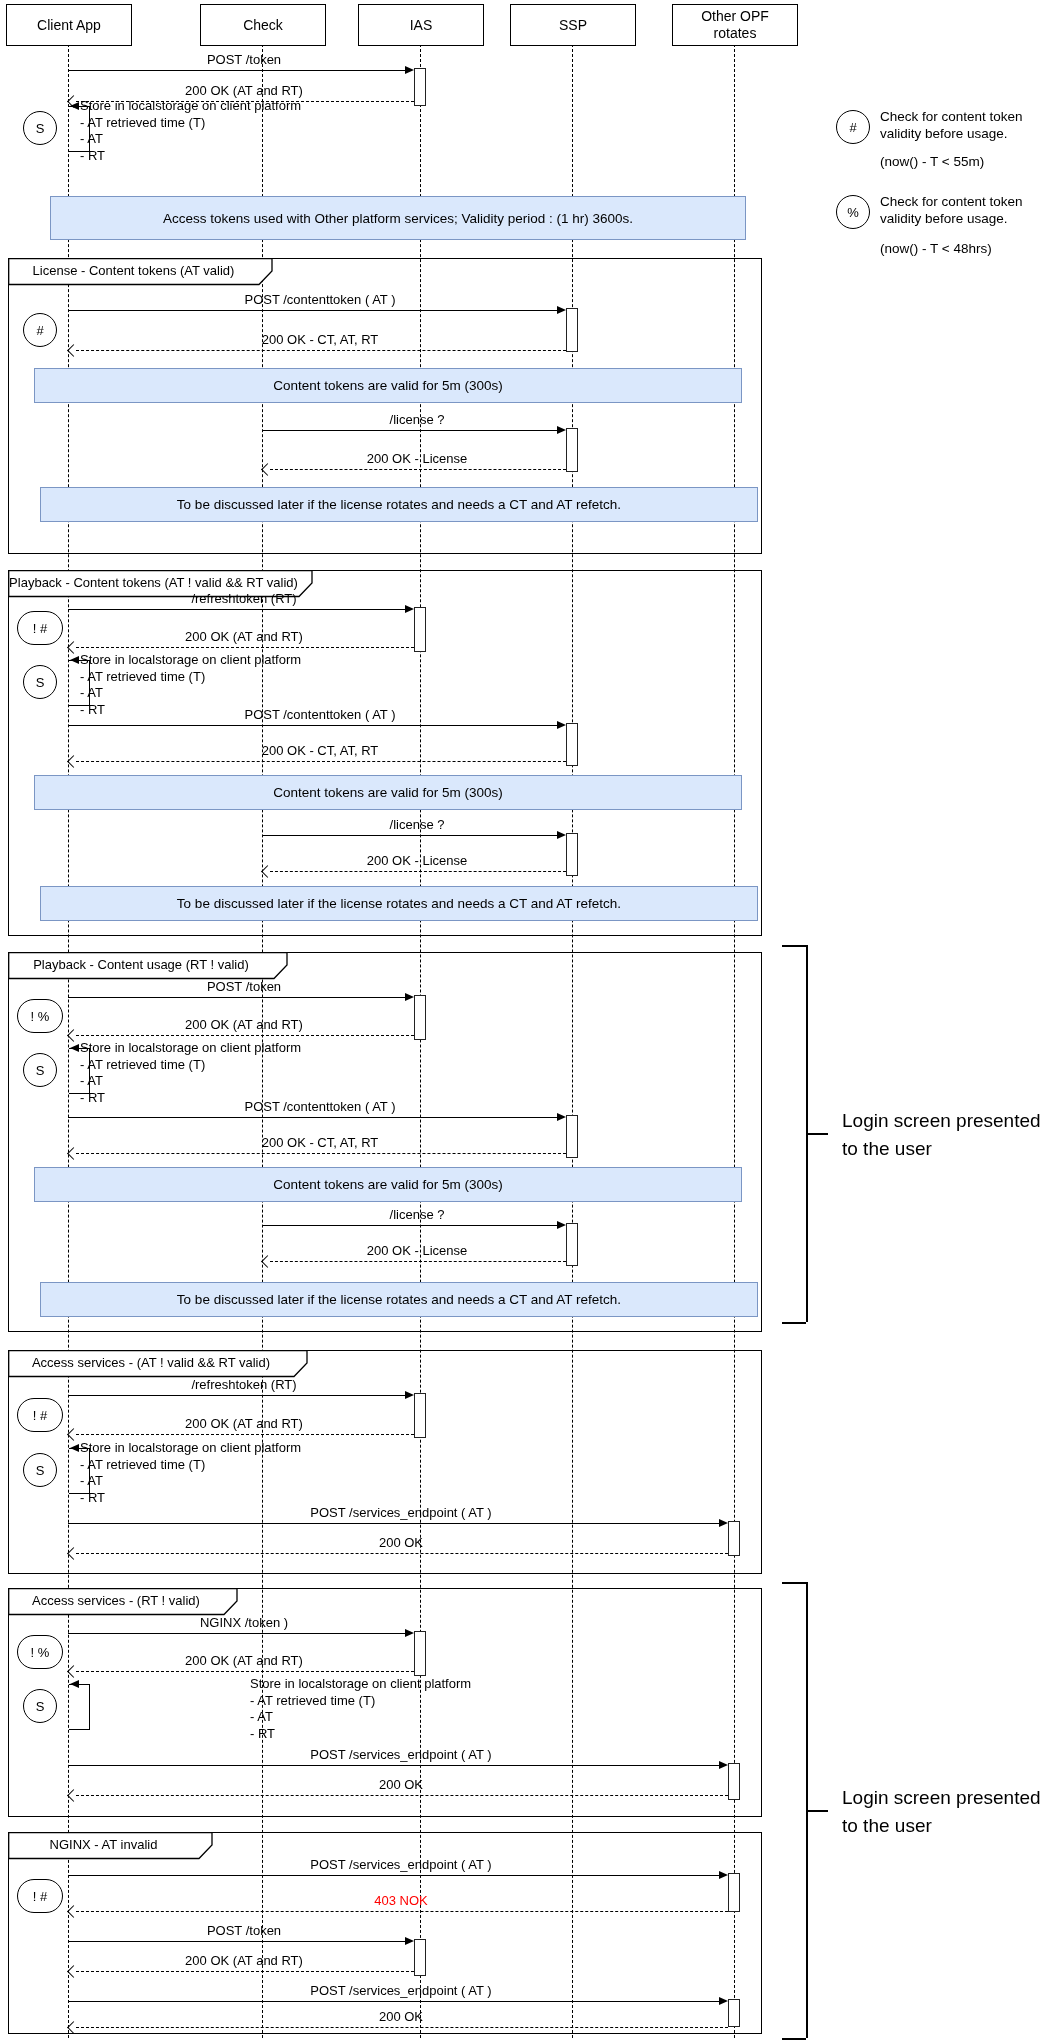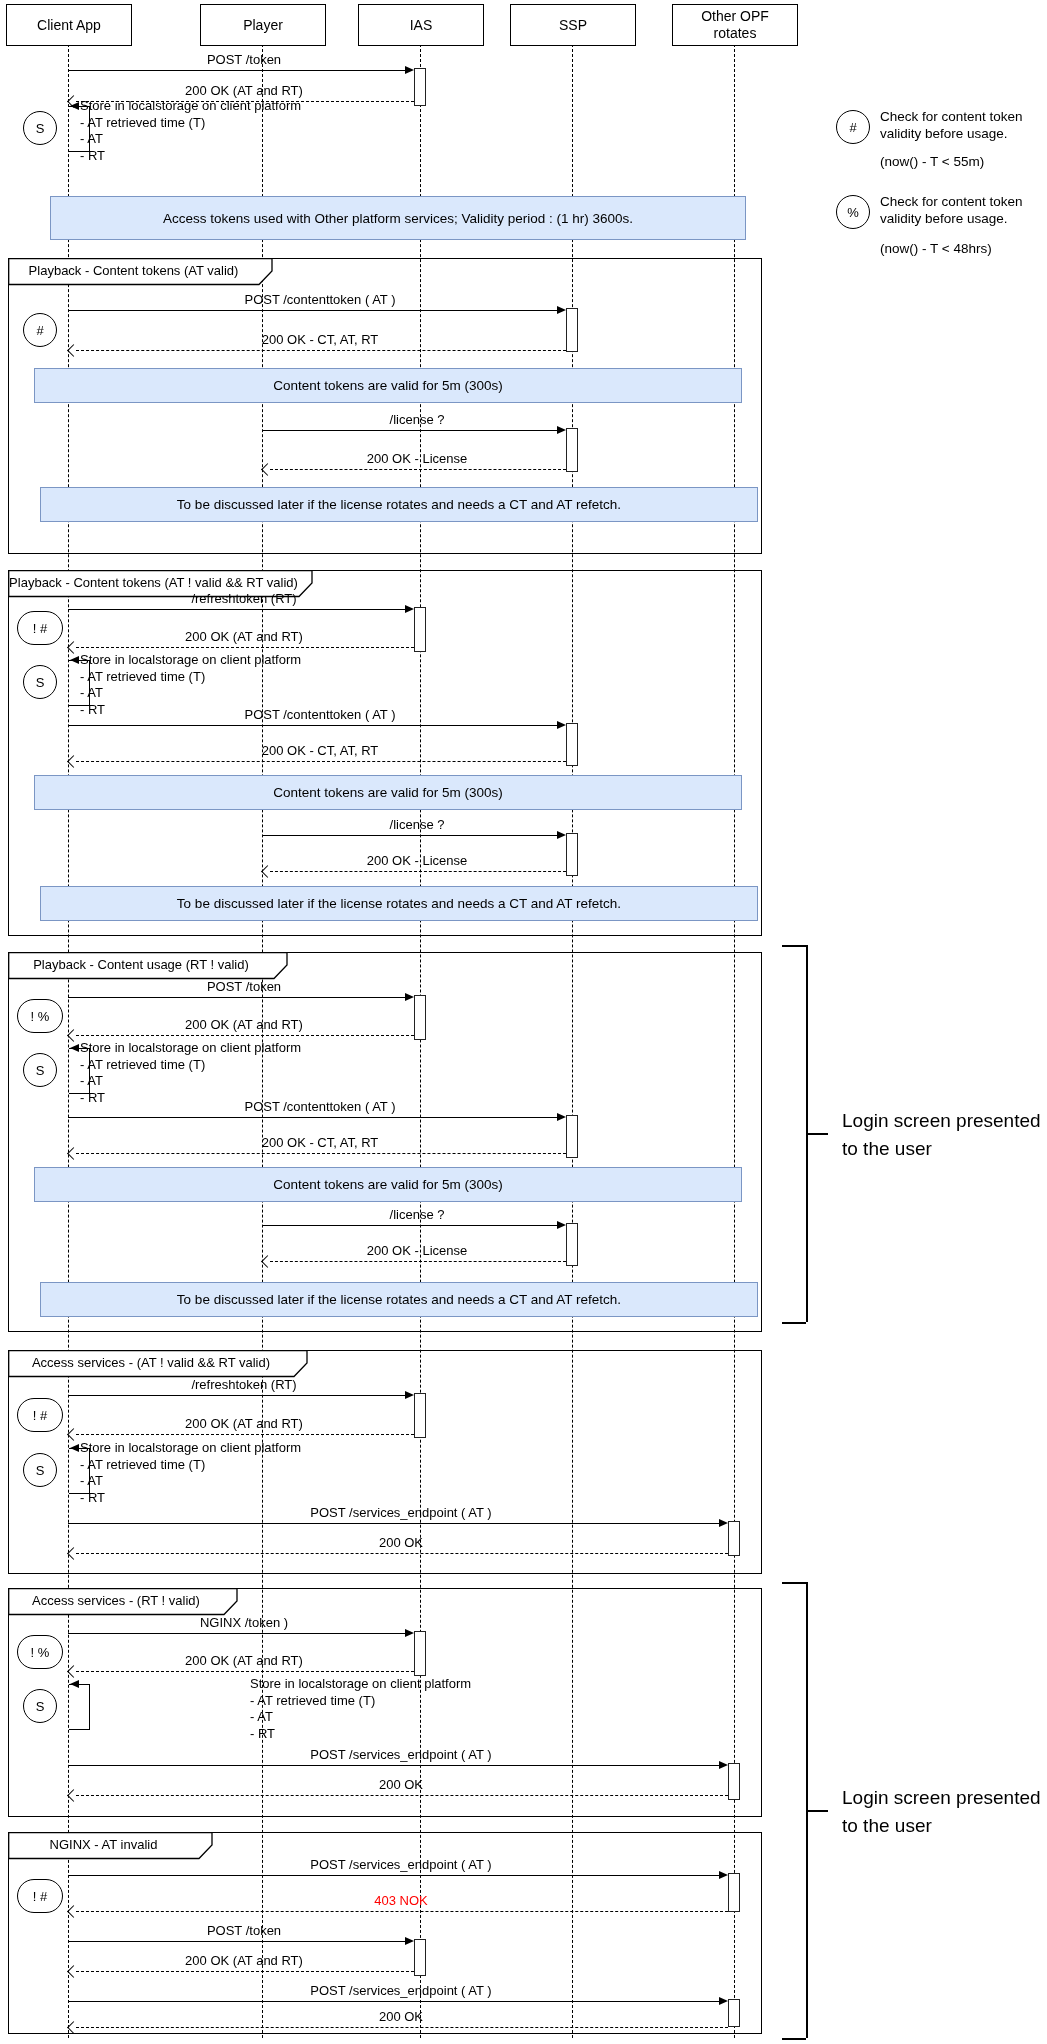--- a/index.html
+++ b/index.html
@@ -35,39 +35,39 @@
 </head>
 <body>
 
 <div id="cv" class="canvas">
     <div class="lifeline" style="left: 68px; top: 44px; height: 1994px;"></div>
     <div class="actorbox" style="left: 6px; top: 4px; width: 124px; height: 40px;">
       <div>Client App</div>
     </div>
     <div class="lifeline" style="left: 262px; top: 44px; height: 1994px;"></div>
     <div class="actorbox" style="left: 200px; top: 4px; width: 124px; height: 40px;">
-      <div>Player</div>
+      <div>Check</div>
     </div>
     <div class="lifeline" style="left: 420px; top: 44px; height: 1994px;"></div>
     <div class="actorbox" style="left: 358px; top: 4px; width: 124px; height: 40px;">
       <div>IAS</div>
     </div>
     <div class="lifeline" style="left: 572px; top: 44px; height: 1994px;"></div>
     <div class="actorbox" style="left: 510px; top: 4px; width: 124px; height: 40px;">
       <div>SSP</div>
     </div>
     <div class="lifeline" style="left: 734px; top: 44px; height: 1994px;"></div>
     <div class="actorbox" style="left: 672px; top: 4px; width: 124px; height: 40px;">
       <div>Other OPF</div>
       <div>rotates</div>
     </div>
     <div class="frame" style="left: 8px; top: 258px; width: 752px; height: 294px;"></div>
     <div class="ftab" style="left: 8px; top: 258px; width: 265px; height: 27px;"><svg width="265" height="28">
     <path d="M0.7 0.7 H264 V13 L251 26.5 H0.7 Z" fill="#ffffff" stroke="#000000" stroke-width="1.3"></path>
-      </svg><div class="ftab-label">Playback - Content tokens (AT valid)</div></div>
+      </svg><div class="ftab-label">License - Content tokens (AT valid)</div></div>
     <div class="frame" style="left: 8px; top: 570px; width: 752px; height: 364px;"></div>
     <div class="ftab" style="left: 8px; top: 570px; width: 305px; height: 27px;"><svg width="305" height="28">
     <path d="M0.7 0.7 H304 V13 L291 26.5 H0.7 Z" fill="#ffffff" stroke="#000000" stroke-width="1.3"></path>
       </svg><div class="ftab-label">Playback - Content tokens (AT ! valid &amp;&amp; RT valid)</div></div>
     <div class="frame" style="left: 8px; top: 952px; width: 752px; height: 378px;"></div>
     <div class="ftab" style="left: 8px; top: 952px; width: 280px; height: 27px;"><svg width="280" height="28">
     <path d="M0.7 0.7 H279 V13 L266 26.5 H0.7 Z" fill="#ffffff" stroke="#000000" stroke-width="1.3"></path>
       </svg><div class="ftab-label">Playback - Content usage (RT ! valid)</div></div>
     <div class="frame" style="left: 8px; top: 1350px; width: 752px; height: 222px;"></div>
     <div class="ftab" style="left: 8px; top: 1350px; width: 300px; height: 27px;"><svg width="300" height="28">

